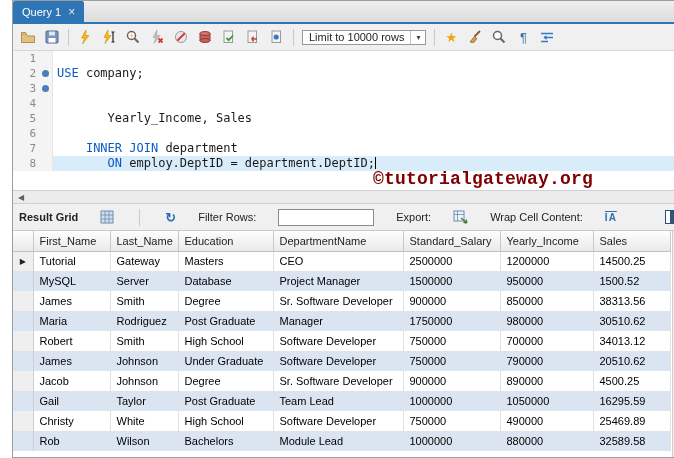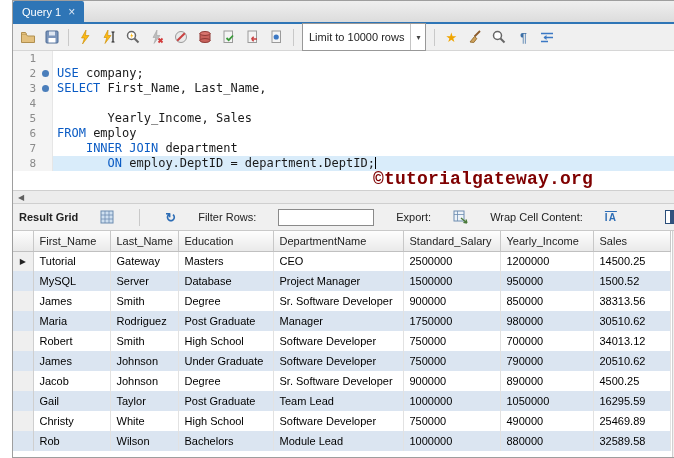--- a/index.html
+++ b/index.html
@@ -14,21 +14,21 @@
             border-bottom:2px solid var(--accent-tab,#2e75b6); }
   .tab { height:21px; display:flex; align-items:center; gap:7px; padding:0 9px;
          background:var(--accent-tab,#2e75b6); color:#fff; font-size:11px; border-radius:2px 2px 0 0; }
   .tab .close { color:#dce8f5; font-size:12px; line-height:10px; cursor:pointer; }
 
   
   .toolbar { height:27px; background:#f0f0f0; border-bottom:1px solid #d6d6d6;
              display:flex; align-items:center; padding:0 4px; gap:2px; }
   .tbtn { width:22px; height:21px; display:flex; align-items:center; justify-content:center; border-radius:2px; }
   .tsep { width:1px; height:17px; background:#c9c9c9; margin:0 3px; }
-  .dropdown { height:28px; display:flex; align-items:center; background:#fff; border:1px solid #989898;
+  .dropdown { height:15px; display:flex; align-items:center; background:#fff; border:1px solid #989898;
               font-size:11px; color:#222; margin:0 3px; }
   .dropdown .dlabel { padding:0 6px; white-space:nowrap; }
   .dropdown .darrow { width:15px; align-self:stretch; display:flex; align-items:center; justify-content:center;
                       border-left:1px solid #c4c4c4; font-size:8px; color:#444; }
   .glyph-icon { font-size:13px; line-height:13px; }
 
   
   .editor { position:relative; height:139px; background:#fff; overflow:hidden;
             font-family:"DejaVu Sans Mono", monospace; font-size:12px; }
   .code-line { display:flex; height:15px; line-height:15px; }
@@ -200,35 +200,33 @@
           <span class="stmt-dot"></span>
         </div>
         <div class="code-line">
           <span class="ln">2</span>
           <span class="stmt-dot on"></span>
           <span class="code-text"><span class="seg-kw">USE</span><span class="seg-plain"> company;</span></span>
         </div>
         <div class="code-line">
           <span class="ln">3</span>
           <span class="stmt-dot on"></span>
-          <span class="code-text"><span class="seg-kw">SELECT</span><span class="seg-plain"> First_Name, Last_Name,</span></span>
         </div>
         <div class="code-line">
           <span class="ln">4</span>
           <span class="stmt-dot"></span>
         </div>
         <div class="code-line">
           <span class="ln">5</span>
           <span class="stmt-dot"></span>
           <span class="code-text"><span class="seg-plain">       Yearly_Income, Sales</span></span>
         </div>
         <div class="code-line">
           <span class="ln">6</span>
           <span class="stmt-dot"></span>
-          <span class="code-text"><span class="seg-kw">FROM</span><span class="seg-plain"> employ</span></span>
         </div>
         <div class="code-line">
           <span class="ln">7</span>
           <span class="stmt-dot"></span>
           <span class="code-text"><span class="seg-plain">    </span><span class="seg-kw">INNER JOIN</span><span class="seg-plain"> department</span></span>
         </div>
         <div class="code-line current">
           <span class="ln">8</span>
           <span class="stmt-dot"></span>
           <span class="code-text"><span class="seg-plain">       </span><span class="seg-kw">ON</span><span class="seg-plain"> employ.DeptID = department.DeptID;</span><span class="caret"></span></span>

